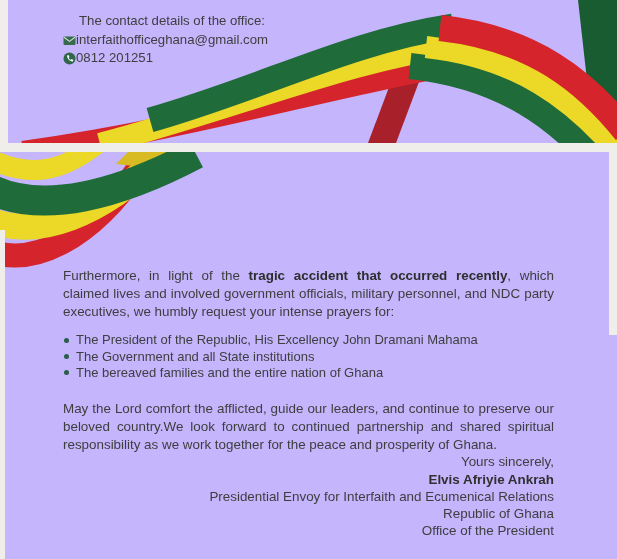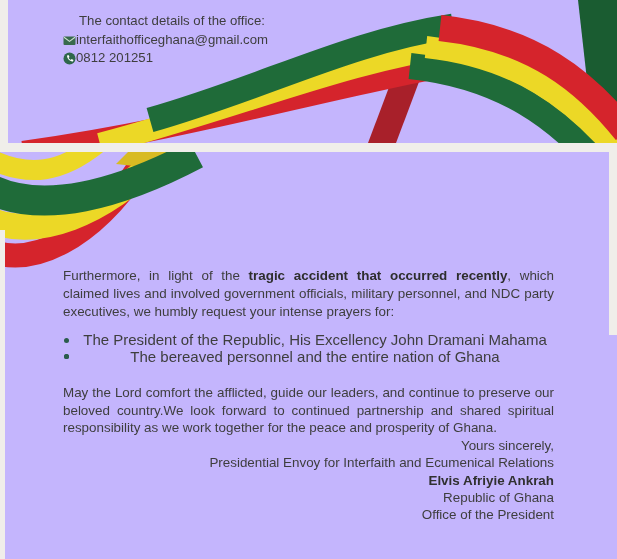--- a/index.html
+++ b/index.html
@@ -19,21 +19,21 @@
 
   .contact{position:absolute;left:55px;top:12px;font-size:13.2px;line-height:18px;}
   .contact-title{margin-left:16px;margin-bottom:1px;}
   .contact-row{display:flex;align-items:center;gap:0;height:18px;}
   .cicon{width:13px;height:13px;flex:0 0 13px;display:inline-block;}
 
   .letter{position:absolute;left:63px;top:86px;width:491px;font-size:13.4px;line-height:17.8px;margin-top:29px;}
   .para{margin:0;text-align:justify;}
   .para b{color:#2e2e2e;}
   .bullets{list-style:none;margin:12px 0 0 0;padding:0;}
-  .bullets li{position:relative;padding-left:13px;line-height:16.2px;font-size:15px;text-align:center;}
+  .bullets li{position:relative;padding-left:13px;line-height:16.2px;font-size:13px;text-align:left;}
   .bullets li .dot{
     position:absolute;left:1px;top:5.5px;width:5px;height:5px;border-radius:50%;
     background:#2b5c4c;
   }
   .para2{margin-top:19px;}
   .closing{margin:14px 0 2px 0;text-align:left;}
   .sig{margin:0;line-height:17.2px;text-align:right;}
   .sig-name{font-weight:bold;color:#303030;}
 </style>
 </head>
@@ -91,27 +91,27 @@
     </svg>
 
     <div class="gutter gutter-right"></div>
     <div class="gutter gutter-left"></div>
 
     <div class="letter">
       <p class="para"><span>Furthermore, in light of the </span><b>tragic accident that occurred recently</b><span>, which claimed lives and involved government officials, military personnel, and NDC party executives, we humbly request your intense prayers for:</span></p>
 
       <ul class="bullets">
         <li><span class="dot"></span><span>The President of the Republic, His Excellency John Dramani Mahama</span></li>
-        <li><span class="dot"></span></li>
-        <li><span class="dot"></span><span>The bereaved personnel and the entire nation of Ghana</span></li>
+        <li><span class="dot"></span><span>The Government and all State institutions</span></li>
+        <li><span class="dot"></span><span>The bereaved families and the entire nation of Ghana</span></li>
       </ul>
 
       <p class="para para2">May the Lord comfort the afflicted, guide our leaders, and continue to preserve our beloved country.We look forward to continued partnership and shared spiritual responsibility as we work together for the peace and prosperity of Ghana.</p>
 
       <p class="sig closing">Yours sincerely,</p>
+      <p class="sig sig-name">Elvis Afriyie Ankrah</p>
       <p class="sig">Presidential Envoy for Interfaith and Ecumenical Relations</p>
-      <p class="sig sig-name">Elvis Afriyie Ankrah</p>
       <p class="sig">Republic of Ghana</p>
       <p class="sig">Office of the President</p>
     </div>
   </section>
 
 </div>
 
 </body></html>

